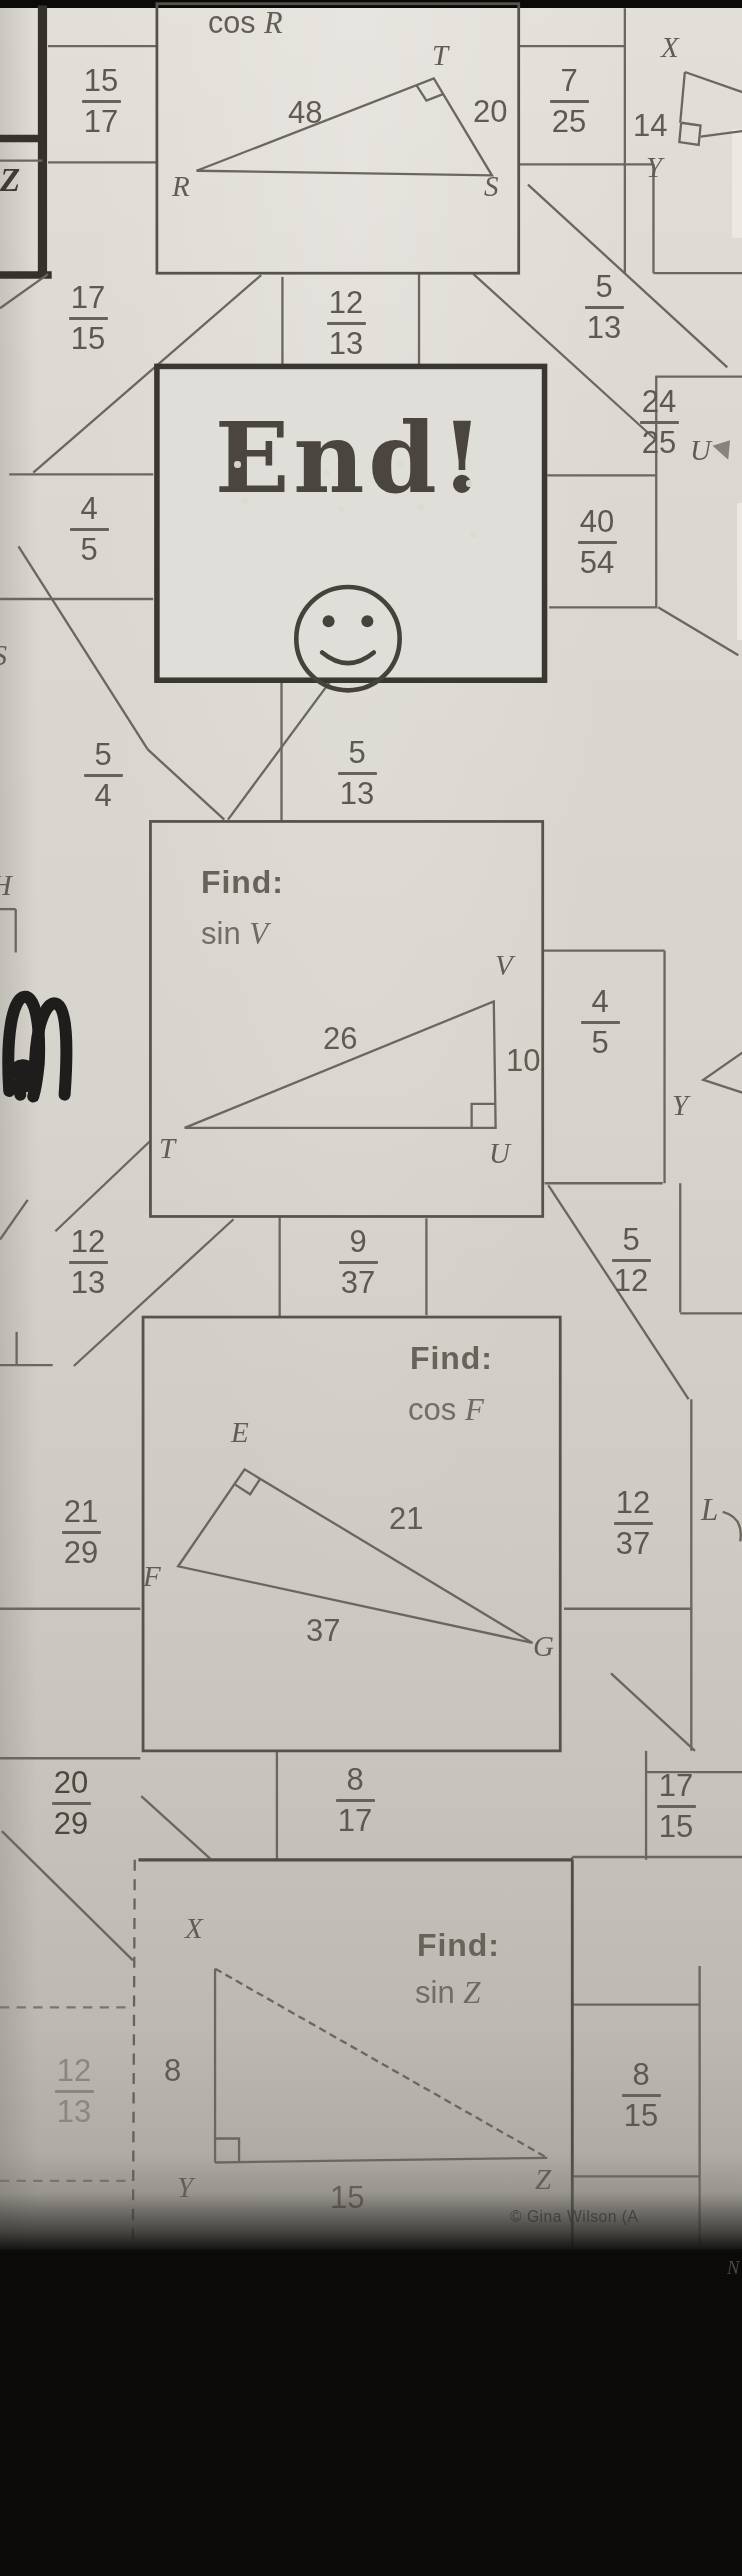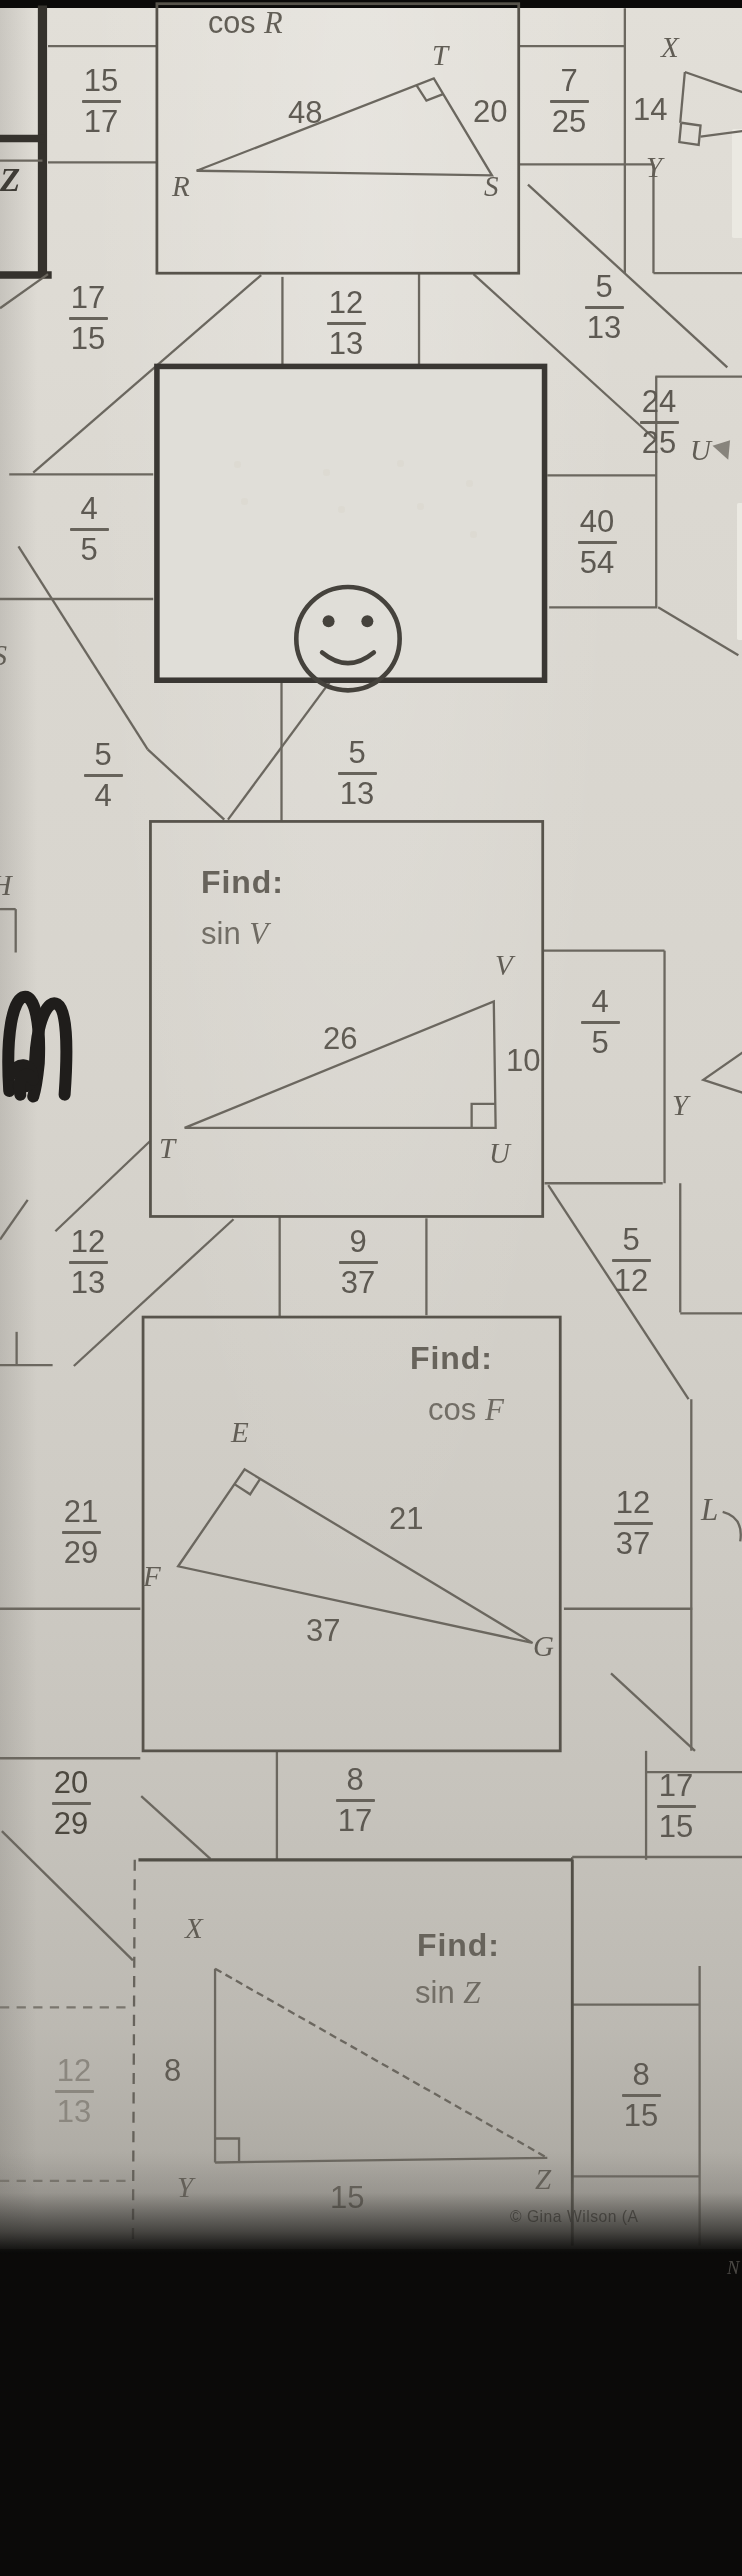--- a/index.html
+++ b/index.html
@@ -175,21 +175,21 @@
   <div class="t title-cosr" style="left:208px;top:4.6px;"><span>cos</span> <span class="ang">R</span></div>
   <div class="t num" style="left:288px;top:95px;">48</div>
   <div class="t num" style="left:473px;top:94px;">20</div>
   <div class="t vert" style="left:172px;top:170px;">R</div>
   <div class="t vert" style="left:432px;top:39px;">T</div>
   <div class="t vert" style="left:484px;top:170px;">S</div>
 
   <div class="t edge-letter" style="left:0px;top:162px;">Z</div>
   <div class="t vert" style="left:661px;top:31px;">X</div>
   <div class="t vert" style="left:646px;top:151px;">Y</div>
-  <div class="t num" style="left:633px;top:92px;">14</div>
+  <div class="t num" style="left:633px;top:108px;">14</div>
 
   <div class="frac" style="left:79px;top:65px;">
       <span>15</span>
       <span class="bar"></span>
       <span>17</span>
     </div>
   <div class="frac" style="left:547px;top:65px;">
       <span>7</span>
       <span class="bar"></span>
       <span>25</span>
@@ -219,20 +219,21 @@
       <span class="bar"></span>
       <span>54</span>
     </div>
   <div class="frac" style="left:67px;top:493px;">
       <span>4</span>
       <span class="bar"></span>
       <span>5</span>
     </div>
   <div class="t vert" style="left:690px;top:434px;">U</div>
 
+  <div class="endtext">End!</div>
   <div class="speck" style="left:234px;top:461px;"></div>
   <div class="speck" style="left:241px;top:498px;"></div>
   <div class="speck" style="left:323px;top:469px;"></div>
   <div class="speck" style="left:338px;top:506px;"></div>
   <div class="speck" style="left:397px;top:460px;"></div>
   <div class="speck" style="left:417px;top:503px;"></div>
   <div class="speck" style="left:466px;top:480px;"></div>
   <div class="speck" style="left:470px;top:531px;"></div>
 
   <div class="t vert" style="left:-7.4px;top:639px;">S</div>
@@ -273,21 +274,21 @@
       <span class="bar"></span>
       <span>37</span>
     </div>
   <div class="frac" style="left:609px;top:1224px;">
       <span>5</span>
       <span class="bar"></span>
       <span>12</span>
     </div>
 
   <div class="t findlbl" style="left:410px;top:1340px;">Find:</div>
-  <div class="t expr" style="left:428px;top:1392px;text-align:center;"><span>cos</span> <span class="ang">F</span></div>
+  <div class="t expr" style="left:408px;top:1392px;text-align:center;"><span>cos</span> <span class="ang">F</span></div>
   <div class="frac" style="left:59px;top:1496px;">
       <span>21</span>
       <span class="bar"></span>
       <span>29</span>
     </div>
   <div class="t vert" style="left:231px;top:1416px;">E</div>
   <div class="t vert" style="left:143px;top:1560px;">F</div>
   <div class="t vert" style="left:533px;top:1630px;">G</div>
   <div class="t num" style="left:389px;top:1501px;">21</div>
   <div class="t num" style="left:306px;top:1613px;">37</div>

